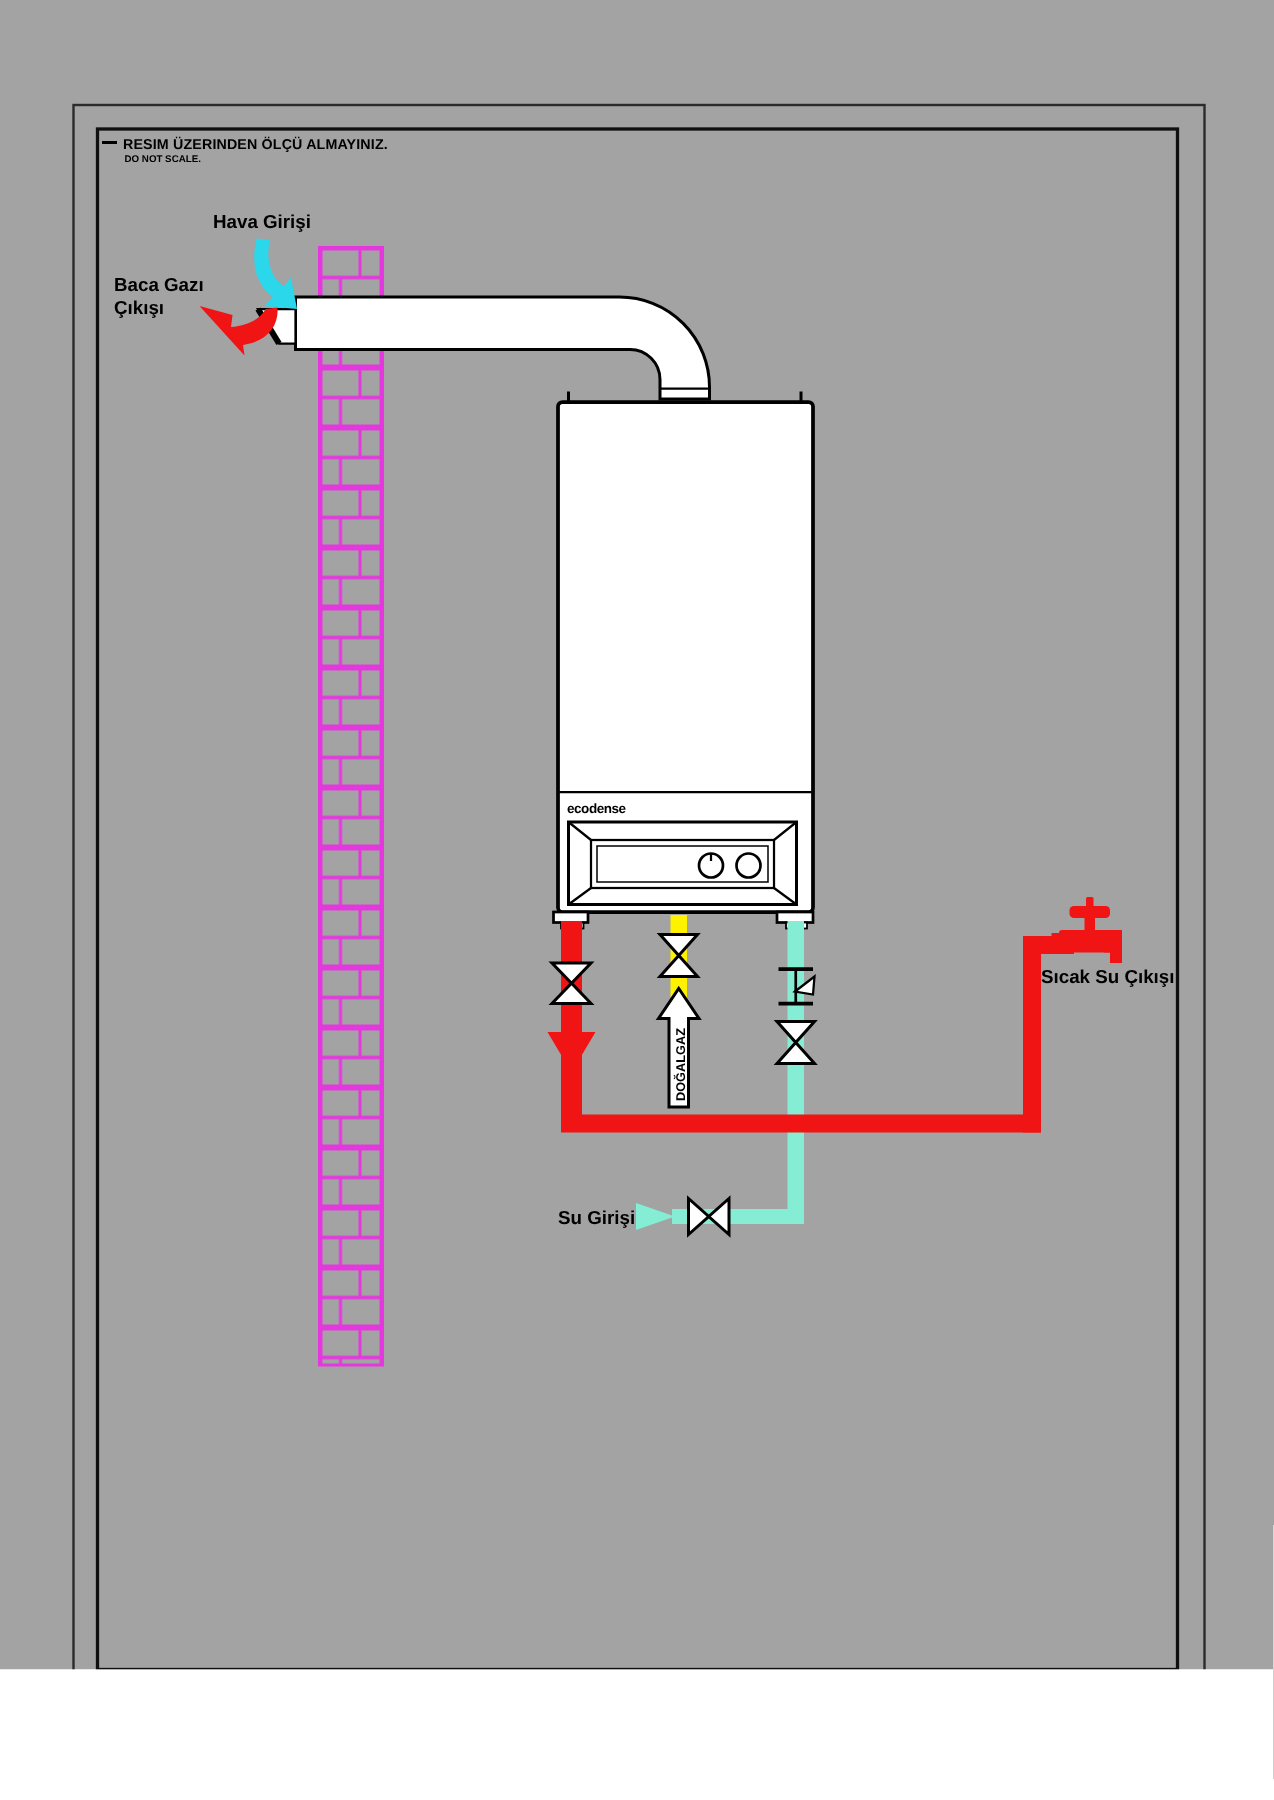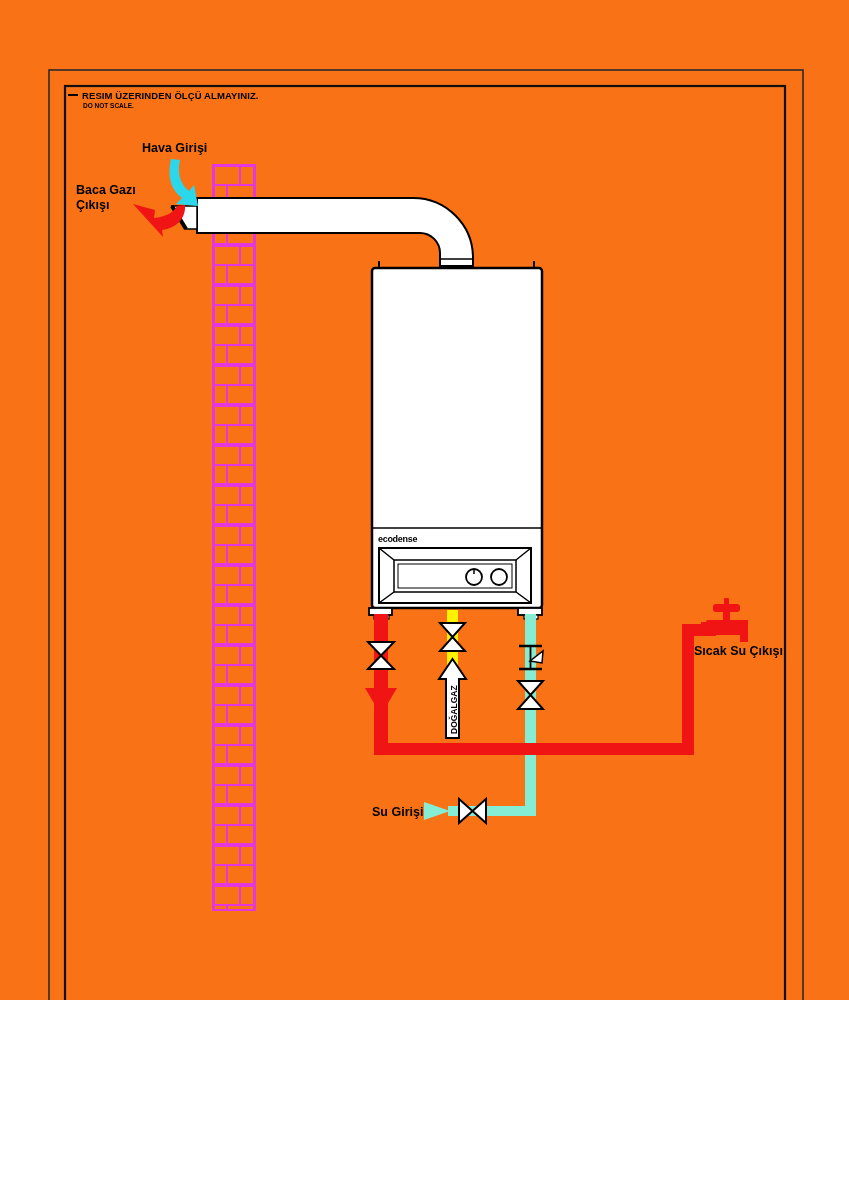--- a/index.html
+++ b/index.html
@@ -1,16 +1,16 @@
 <!DOCTYPE html>
 <html><head>
 <meta charset="utf-8">
 <style>
   html,body{margin:0;padding:0;background:#fff;}
-  #canvas{position:relative;width:849px;height:1000px;background:#f97316;overflow:hidden;
+  #canvas{position:relative;width:849px;height:1113px;background:#a3a3a3;overflow:hidden;
           font-family:"Liberation Sans", sans-serif;}
   svg{position:absolute;left:0;top:0;}
   text{fill:#000;font-family:"Liberation Sans", sans-serif;}
   .lbl   {font-size:12.5px;font-weight:700;}
   .note1 {font-size:9.5px;font-weight:700;letter-spacing:0.1px;}
   .note2 {font-size:6.5px;font-weight:700;}
   .brand {font-size:9px;font-weight:700;letter-spacing:-0.3px;}
   .gastxt{font-size:8.5px;font-weight:700;}
 </style>
 </head>

